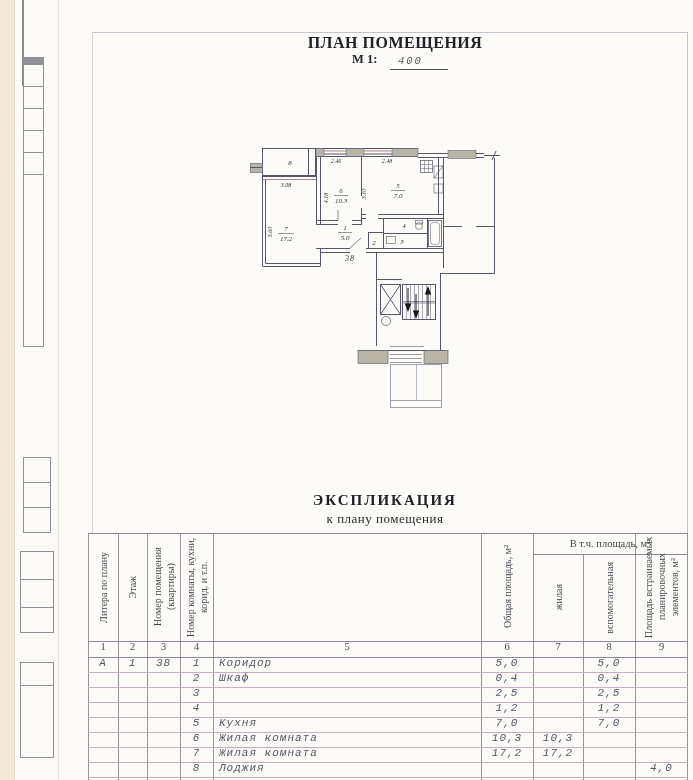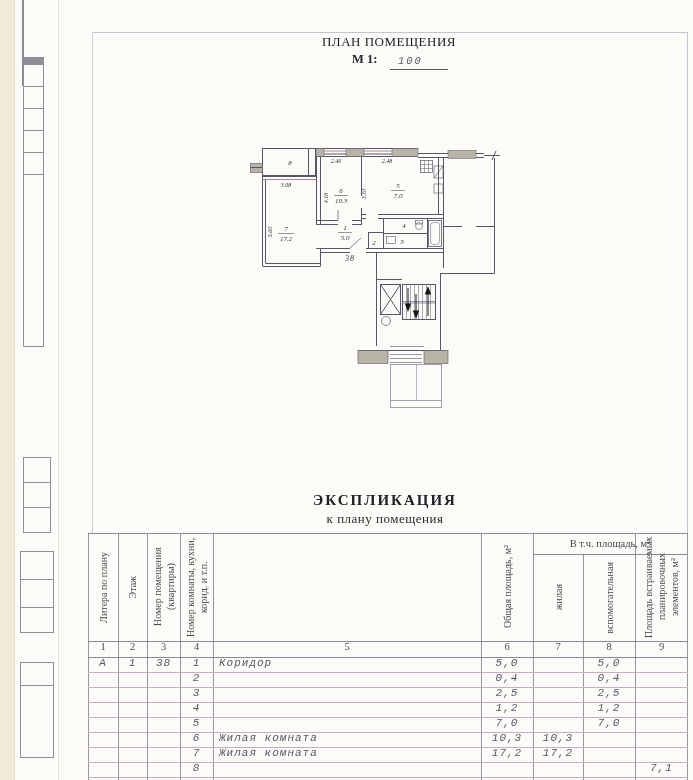--- a/index.html
+++ b/index.html
@@ -9,21 +9,21 @@
   
   #edge-beige{left:0;top:0;width:14px;height:780px;background:#f0ead6;border-right:1px solid #e6dfc6;}
   #edge-fold{left:58px;top:0;width:1px;height:780px;background:#e6e3da;}
   #edge-tick{left:22px;top:0;width:2px;height:86px;background:#8a8a8e;}
   .ladder{border:1px solid #8f8f99;background:transparent;}
   .ladder>div{border-bottom:1px solid #8f8f99;}
   
   .pline{background:#c6c2cf;}
   
   .h-center{width:270px;text-align:center;color:#202028;}
-  #plan-title{left:254px;top:34px;font-size:13px;font-weight:normal;letter-spacing:.5px;}
+  #plan-title{left:260px;top:34px;font-size:16px;font-weight:bold;letter-spacing:.5px;}
   #scale-label{left:352px;top:52px;font-size:12.5px;font-weight:bold;color:#26262e;}
   #scale-value{left:398px;top:55px;font:italic 10.5px "Liberation Mono",monospace;color:#5a5a62;letter-spacing:2px;}
   #scale-underline{left:390px;top:69px;width:58px;height:1px;background:#55555d;}
   #expl-title{left:250px;top:492px;font-size:15px;font-weight:bold;letter-spacing:2px;}
   #expl-sub{left:250px;top:511px;font-size:13px;letter-spacing:.5px;color:#2b2b33;}
   
   #table{left:88px;top:533px;width:600px;height:247px;overflow:hidden;}
   .vl{position:absolute;width:1px;background:#99939f;top:0;height:247px;}
   .hl{position:absolute;height:1px;background:#8d8798;}
   .rl{position:absolute;height:1px;background:#c6aec3;left:0;width:600px;}
@@ -86,21 +86,21 @@
     <div style="height:22px"></div>
       <div style="height:70px;border-bottom:none"></div>
   </div>
 
   <div class="abs pline" style="left:92px;top:32px;width:595px;height:1px"></div>
   <div class="abs pline" style="left:687px;top:32px;width:1px;height:748px"></div>
   <div class="abs pline" style="left:92px;top:32px;width:1px;height:501px;background:#d7d4dc"></div>
 
   <div class="abs h-center" id="plan-title">ПЛАН ПОМЕЩЕНИЯ</div>
   <div class="abs" id="scale-label">М 1:</div>
-  <div class="abs" id="scale-value">100</div>
+  <div class="abs" id="scale-value">400</div>
   <div class="abs" id="scale-underline"></div>
 
   <svg class="abs" id="plan" width="252" height="292" viewBox="0 0 252 292">
     <g stroke="#56566b" stroke-width="1" fill="none">
 
       <rect x="12.5" y="12.5" width="53" height="27"></rect>
       <line x1="58.5" y1="12.5" x2="58.5" y2="39.5"></line>
       <rect x="0.5" y="27.5" width="12" height="9" fill="#b8b4a8" stroke-width="0.6"></rect>
       <line x1="0" y1="31.5" x2="12" y2="31.5"></line>
       <line x1="13" y1="40.5" x2="66" y2="40.5"></line>
@@ -327,20 +327,21 @@
       <div class="dc x3">38</div>
       <div class="dc x4">1</div>
       <div class="dc name x5">Коридор</div>
       <div class="dc x6">5,0</div>
       <div class="dc x7"></div>
       <div class="dc x8">5,0</div>
       <div class="dc x9"></div>
     </div>
     <div class="drow" style="top:139px">
       <div class="dc x4">2</div>
+      <div class="dc name x5">Шкаф</div>
       <div class="dc x6">0,4</div>
       <div class="dc x7"></div>
       <div class="dc x8">0,4</div>
       <div class="dc x9"></div>
     </div>
     <div class="drow" style="top:154px">
       <div class="dc x4">3</div>
       <div class="dc x6">2,5</div>
       <div class="dc x7"></div>
       <div class="dc x8">2,5</div>
@@ -348,20 +349,21 @@
     </div>
     <div class="drow" style="top:169px">
       <div class="dc x4">4</div>
       <div class="dc x6">1,2</div>
       <div class="dc x7"></div>
       <div class="dc x8">1,2</div>
       <div class="dc x9"></div>
     </div>
     <div class="drow" style="top:184px">
       <div class="dc x4">5</div>
+      <div class="dc name x5">Кухня</div>
       <div class="dc x6">7,0</div>
       <div class="dc x7"></div>
       <div class="dc x8">7,0</div>
       <div class="dc x9"></div>
     </div>
     <div class="drow" style="top:199px">
       <div class="dc x4">6</div>
       <div class="dc name x5">Жилая комната</div>
       <div class="dc x6">10,3</div>
       <div class="dc x7">10,3</div>
@@ -371,19 +373,20 @@
     <div class="drow" style="top:214px">
       <div class="dc x4">7</div>
       <div class="dc name x5">Жилая комната</div>
       <div class="dc x6">17,2</div>
       <div class="dc x7">17,2</div>
       <div class="dc x8"></div>
       <div class="dc x9"></div>
     </div>
     <div class="drow" style="top:229px">
       <div class="dc x4">8</div>
+      <div class="dc name x5">Лоджия</div>
       <div class="dc x6"></div>
       <div class="dc x7"></div>
       <div class="dc x8"></div>
-      <div class="dc x9">7,1</div>
+      <div class="dc x9">4,0</div>
     </div>
   </div>
 </div>
 
 </body></html>

